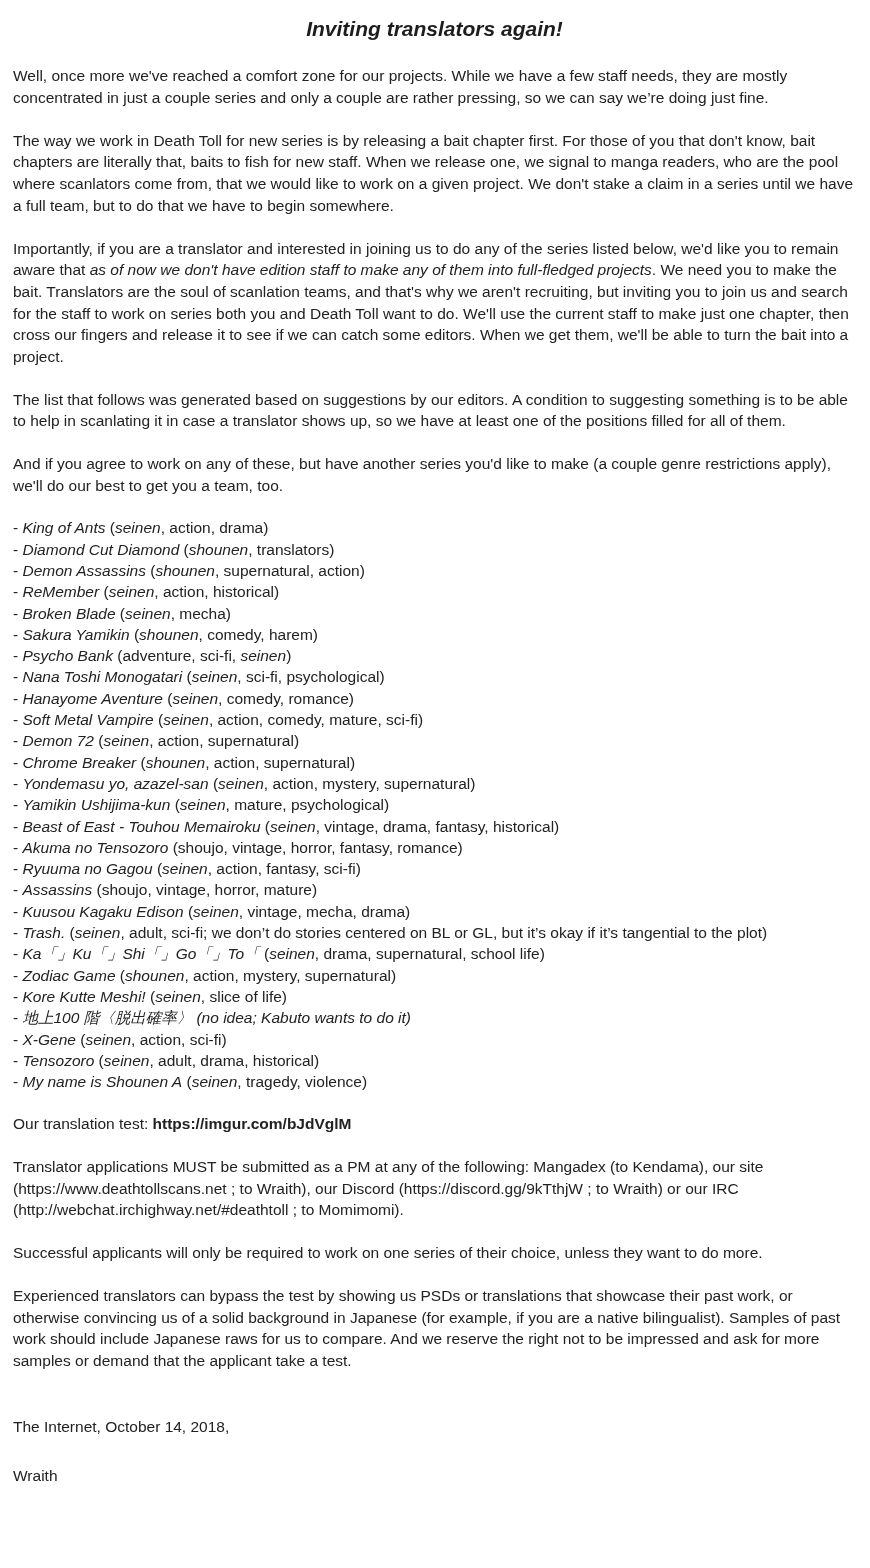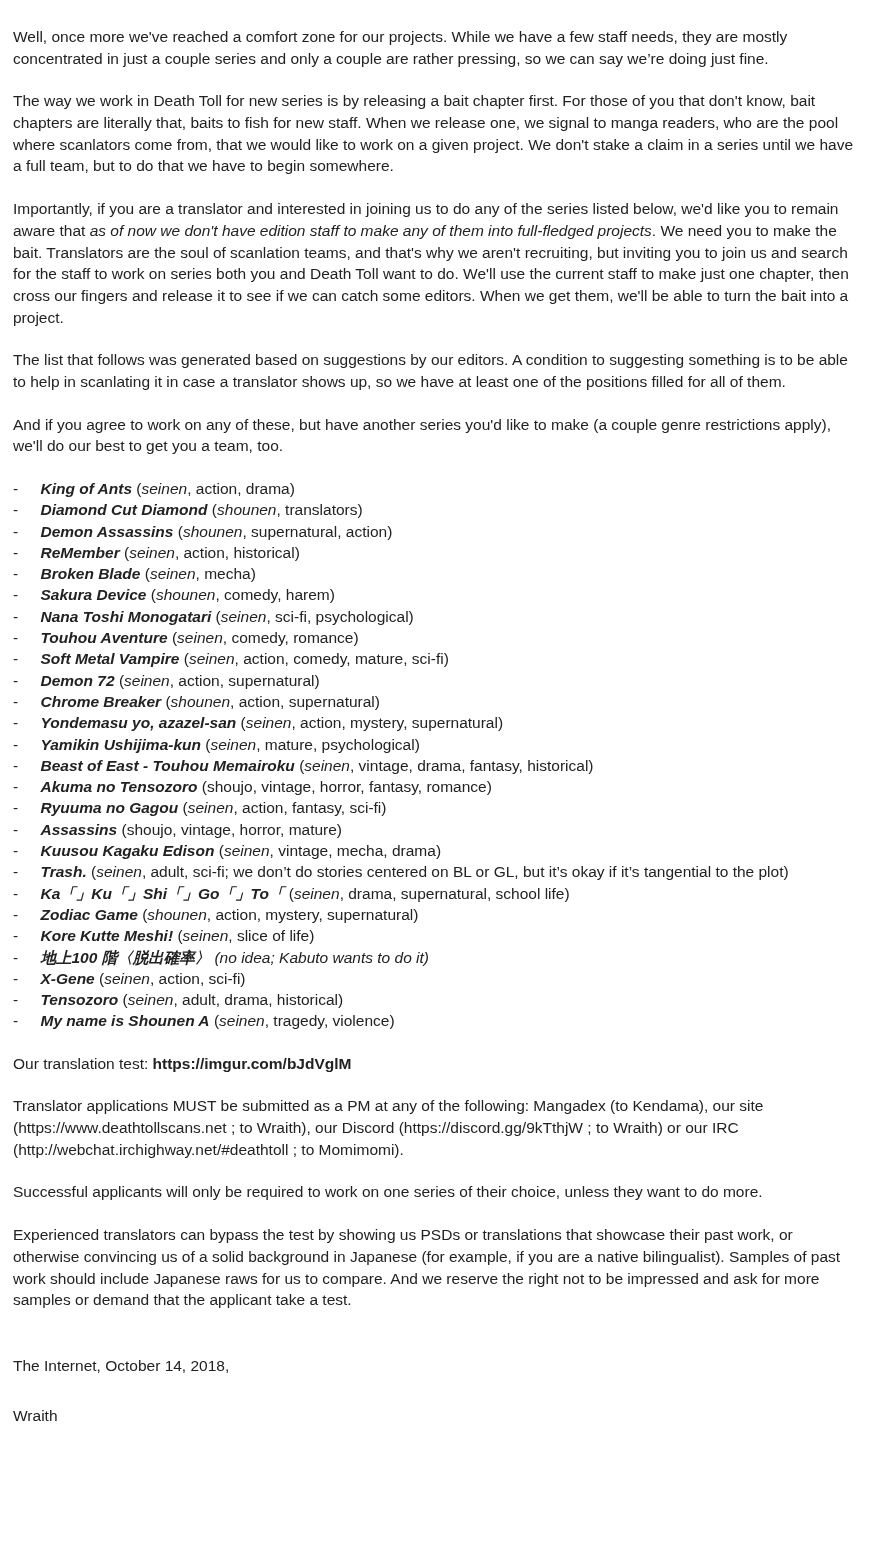--- a/index.html
+++ b/index.html
@@ -32,51 +32,52 @@
   ul.series {
     list-style: none;
     margin: 21px 0;
     padding: 0;
   }
   ul.series li {
     line-height: 21.3px;
     white-space: normal;
   }
   .series-title {
-    font-weight: bold;
+    font-weight: normal;
     font-style: italic;
-    margin-left: 18px;
   }
   .right { text-align: left; }
   .date-line { margin: 44px 0 0 0; }
   .sig-name { margin: 28px 0 0 0; line-height: 21.5px; }
 </style>
 </head>
 <body>
 
 <main class="doc">
 
+  <h1 class="title">Inviting translators again!</h1>
 
   <div class="paragraphs">
       <p><span>Well, once more we've reached a comfort zone for our projects. While we have a few staff needs, they are mostly concentrated in just a couple series and only a couple are rather pressing, so we can say we’re doing just fine.</span></p>
       <p><span>The way we work in Death Toll for new series is by releasing a bait chapter first. For those of you that don't know, bait chapters are literally that, baits to fish for new staff. When we release one, we signal to manga readers, who are the pool where scanlators come from, that we would like to work on a given project. We don't stake a claim in a series until we have a full team, but to do that we have to begin somewhere.</span></p>
       <p><span>Importantly, if you are a translator and interested in joining us to do any of the series listed below, we'd like you to remain aware that </span><span class="it">as of now we don't have edition staff to make any of them into full-fledged projects</span><span>. We need you to make the bait. Translators are the soul of scanlation teams, and that's why we aren't recruiting, but inviting you to join us and search for the staff to work on series both you and Death Toll want to do. We'll use the current staff to make just one chapter, then cross our fingers and release it to see if we can catch some editors. When we get them, we'll be able to turn the bait into a project.</span></p>
       <p><span>The list that follows was generated based on suggestions by our editors. A condition to suggesting something is to be able to help in scanlating it in case a translator shows up, so we have at least one of the positions filled for all of them.</span></p>
       <p><span>And if you agree to work on any of these, but have another series you'd like to make (a couple genre restrictions apply), we'll do our best to get you a team, too.</span></p>
     </div>
 
   <ul class="series">
       <li><span>- </span><span class="series-title">King of Ants</span> <span>(</span><span class="it">seinen</span><span>, action, drama)</span></li>
       <li><span>- </span><span class="series-title">Diamond Cut Diamond</span> <span>(</span><span class="it">shounen</span><span>, translators)</span></li>
       <li><span>- </span><span class="series-title">Demon Assassins</span> <span>(</span><span class="it">shounen</span><span>, supernatural, action)</span></li>
       <li><span>- </span><span class="series-title">ReMember</span> <span>(</span><span class="it">seinen</span><span>, action, historical)</span></li>
       <li><span>- </span><span class="series-title">Broken Blade</span> <span>(</span><span class="it">seinen</span><span>, mecha)</span></li>
-      <li><span>- </span><span class="series-title">Sakura Device</span> <span>(</span><span class="it">shounen</span><span>, comedy, harem)</span></li>
+      <li><span>- </span><span class="series-title">Sakura Yamikin</span> <span>(</span><span class="it">shounen</span><span>, comedy, harem)</span></li>
+      <li><span>- </span><span class="series-title">Psycho Bank</span> <span>(adventure, sci-fi, </span><span class="it">seinen</span><span>)</span></li>
       <li><span>- </span><span class="series-title">Nana Toshi Monogatari</span> <span>(</span><span class="it">seinen</span><span>, sci-fi, psychological)</span></li>
-      <li><span>- </span><span class="series-title">Touhou Aventure</span> <span>(</span><span class="it">seinen</span><span>, comedy, romance)</span></li>
+      <li><span>- </span><span class="series-title">Hanayome Aventure</span> <span>(</span><span class="it">seinen</span><span>, comedy, romance)</span></li>
       <li><span>- </span><span class="series-title">Soft Metal Vampire</span> <span>(</span><span class="it">seinen</span><span>, action, comedy, mature, sci-fi)</span></li>
       <li><span>- </span><span class="series-title">Demon 72</span> <span>(</span><span class="it">seinen</span><span>, action, supernatural)</span></li>
       <li><span>- </span><span class="series-title">Chrome Breaker</span> <span>(</span><span class="it">shounen</span><span>, action, supernatural)</span></li>
       <li><span>- </span><span class="series-title">Yondemasu yo, azazel-san</span> <span>(</span><span class="it">seinen</span><span>, action, mystery, supernatural)</span></li>
       <li><span>- </span><span class="series-title">Yamikin Ushijima-kun</span> <span>(</span><span class="it">seinen</span><span>, mature, psychological)</span></li>
       <li><span>- </span><span class="series-title">Beast of East - Touhou Memairoku</span> <span>(</span><span class="it">seinen</span><span>, vintage, drama, fantasy, historical)</span></li>
       <li><span>- </span><span class="series-title">Akuma no Tensozoro</span> <span>(shoujo, vintage, horror, fantasy, romance)</span></li>
       <li><span>- </span><span class="series-title">Ryuuma no Gagou</span> <span>(</span><span class="it">seinen</span><span>, action, fantasy, sci-fi)</span></li>
       <li><span>- </span><span class="series-title">Assassins</span> <span>(shoujo, vintage, horror, mature)</span></li>
       <li><span>- </span><span class="series-title">Kuusou Kagaku Edison</span> <span>(</span><span class="it">seinen</span><span>, vintage, mecha, drama)</span></li>

